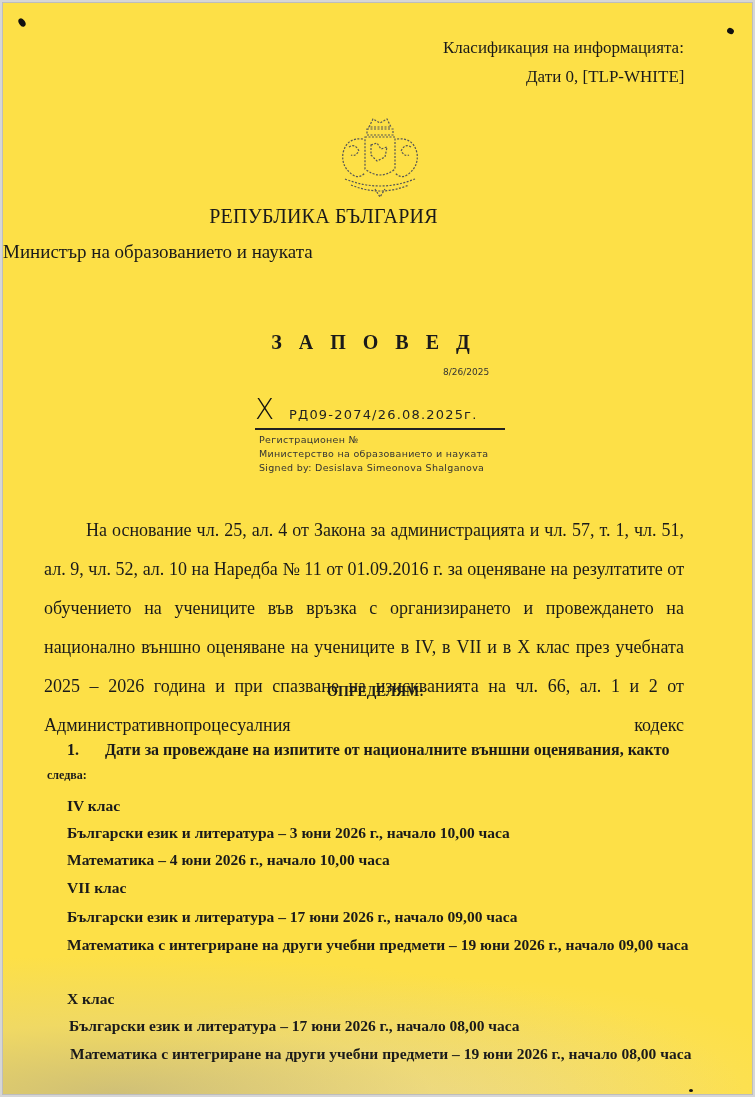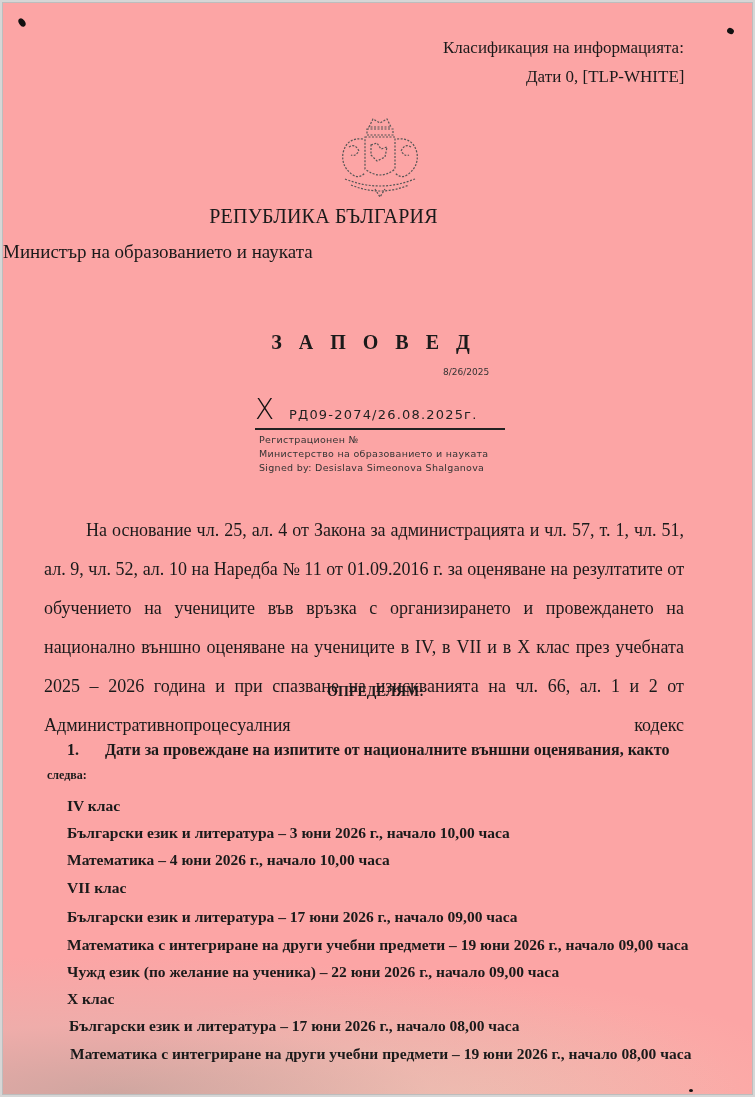--- a/index.html
+++ b/index.html
@@ -4,21 +4,21 @@
   <style>
     html, body { margin: 0; padding: 0; }
     body {
       width: 755px; height: 1097px; overflow: hidden;
       background: #d6d6d6;
       position: relative;
     }
     .page {
       position: absolute; left: 2px; top: 2px;
       width: 749px; height: 1091px;
-      background: #fca5a5;
+      background: #fde047;
       border: 1px solid #bdbdbd;
       overflow: hidden;
       font-family: "Liberation Serif", serif;
       color: #1a1a1a;
     }
     .shade {
       position: absolute; left: 0; bottom: 0;
       width: 749px; height: 140px;
       background: radial-gradient(ellipse at 15% 100%, rgba(170,165,155,0.55) 0%, rgba(200,195,185,0.25) 35%, rgba(255,255,255,0) 70%),
                   radial-gradient(ellipse at 60% 110%, rgba(240,225,190,0.35) 0%, rgba(255,255,255,0) 60%);
@@ -123,18 +123,17 @@
   <div class="abs item1"><span class="num">1.</span><span>Дати за провеждане на изпитите от националните външни оценявания, както</span></div>
   <div class="abs item1b">следва:</div>
 
   <div class="abs cls c1">IV клас</div>
   <div class="abs line l11">Български език и литература – 3 юни 2026 г., начало 10,00 часа</div>
   <div class="abs line l12">Математика – 4 юни 2026 г., начало 10,00 часа</div>
 
   <div class="abs cls c2">VII клас</div>
   <div class="abs line l21">Български език и литература – 17 юни 2026 г., начало 09,00 часа</div>
   <div class="abs line l22">Математика с интегриране на други учебни предмети – 19 юни 2026 г., начало 09,00 часа</div>
-  <div class="abs line l23">Чужд език (по желание на ученика) – 22 юни 2026 г., начало 09,00 часа</div>
 
   <div class="abs cls c3">X клас</div>
   <div class="abs line l31">Български език и литература – 17 юни 2026 г., начало 08,00 часа</div>
   <div class="abs line l32">Математика с интегриране на други учебни предмети – 19 юни 2026 г., начало 08,00 часа</div>
 </div>
 
 </body></html>

